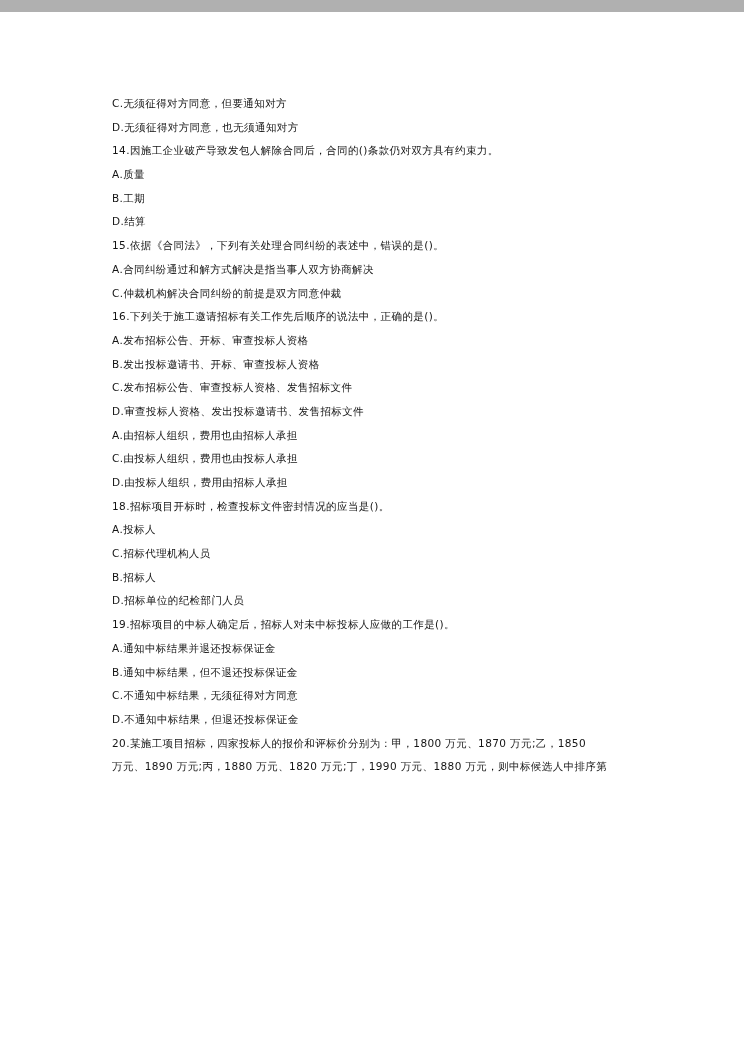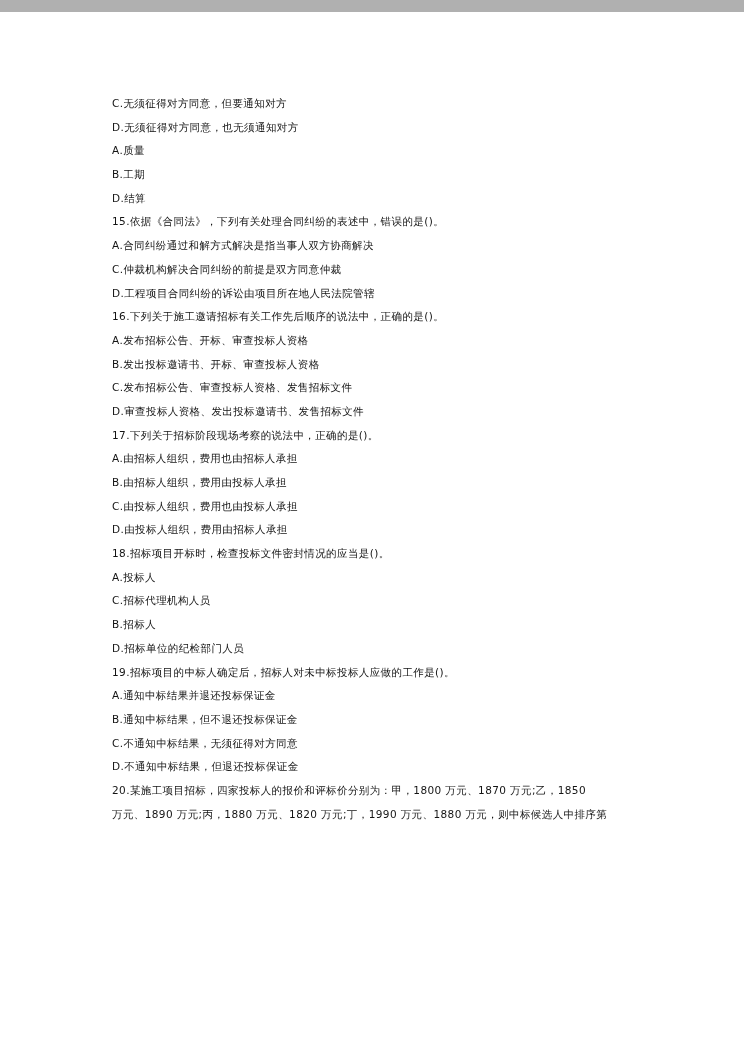--- a/index.html
+++ b/index.html
@@ -42,35 +42,33 @@
     margin-bottom: 13.2px;
   }
 </style>
 </head>
 <body>
 
 <div class="page">
   <div class="doc-body">
     <p class="line opt">C.无须征得对方同意，但要通知对方</p>
     <p class="line opt">D.无须征得对方同意，也无须通知对方</p>
+    <p class="line q">14.因施工企业破产导致发包人解除合同后，合同的()条款仍对双方具有约束力。</p>
     <p class="line opt">A.质量</p>
     <p class="line opt">B.工期</p>
     <p class="line opt">D.结算</p>
     <p class="line q">15.依据《合同法》，下列有关处理合同纠纷的表述中，错误的是()。</p>
     <p class="line opt">A.合同纠纷通过和解方式解决是指当事人双方协商解决</p>
     <p class="line opt">C.仲裁机构解决合同纠纷的前提是双方同意仲裁</p>
-    <p class="line opt">D.工程项目合同纠纷的诉讼由项目所在地人民法院管辖</p>
     <p class="line q">16.下列关于施工邀请招标有关工作先后顺序的说法中，正确的是()。</p>
     <p class="line opt">A.发布招标公告、开标、审查投标人资格</p>
     <p class="line opt">B.发出投标邀请书、开标、审查投标人资格</p>
     <p class="line opt">C.发布招标公告、审查投标人资格、发售招标文件</p>
     <p class="line opt">D.审查投标人资格、发出投标邀请书、发售招标文件</p>
-    <p class="line q">17.下列关于招标阶段现场考察的说法中，正确的是()。</p>
     <p class="line opt">A.由招标人组织，费用也由招标人承担</p>
-    <p class="line opt">B.由招标人组织，费用由投标人承担</p>
     <p class="line opt">C.由投标人组织，费用也由投标人承担</p>
     <p class="line opt">D.由投标人组织，费用由招标人承担</p>
     <p class="line q">18.招标项目开标时，检查投标文件密封情况的应当是()。</p>
     <p class="line opt">A.投标人</p>
     <p class="line opt">C.招标代理机构人员</p>
     <p class="line opt">B.招标人</p>
     <p class="line opt">D.招标单位的纪检部门人员</p>
     <p class="line q">19.招标项目的中标人确定后，招标人对未中标投标人应做的工作是()。</p>
     <p class="line opt">A.通知中标结果并退还投标保证金</p>
     <p class="line opt">B.通知中标结果，但不退还投标保证金</p>

